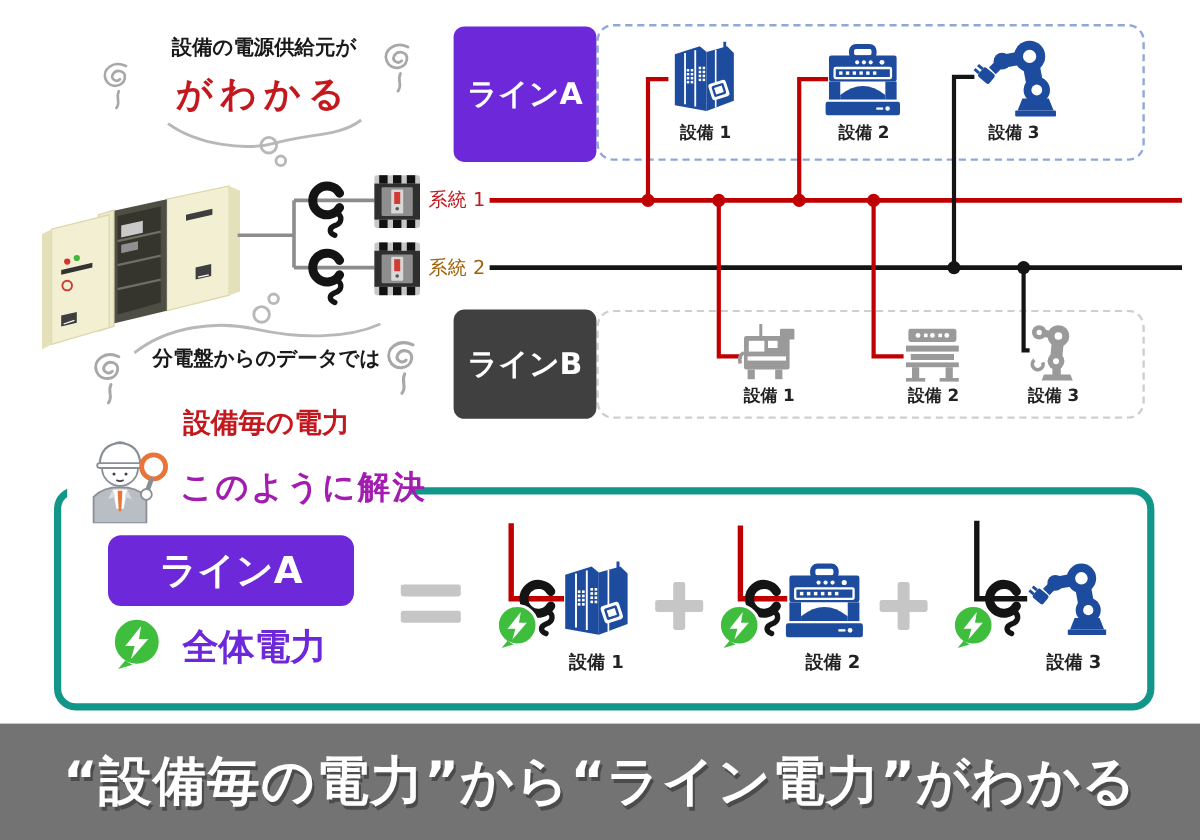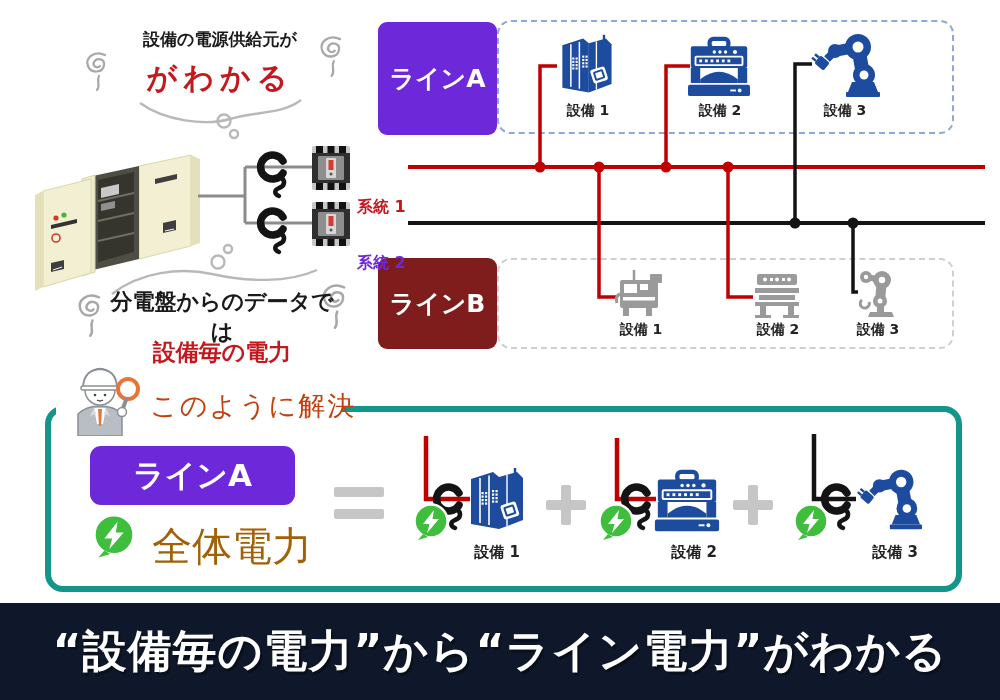--- a/index.html
+++ b/index.html
@@ -5,36 +5,36 @@
   html,body{margin:0;padding:0;}
   .canvas{
     position:relative;width:1000px;height:700px;background:#ffffff;overflow:hidden;
     font-family:"DejaVu Sans","Liberation Sans",sans-serif;
   }
   .abs{position:absolute;}
   .ctr{display:flex;align-items:center;justify-content:center;text-align:center;}
   
   .thought-line{font-weight:900;color:#1a1a1a;}
   .thought-red{color:#c3191e;}
-  .sys-label{font-size:16px;font-weight:700;margin-top:40px;}
+  .sys-label{font-size:16px;font-weight:400;}
   .line-chip{border-radius:9px;color:#ffffff;font-weight:900;}
   .line-a-chip{background:#6d28d9;}
-  .line-b-chip{background:#7f1d1d;}
+  .line-b-chip{background:#404040;}
   .dash-box{border-radius:14px;}
   .dash-a{border:2px dashed #8fa8d8;}
   .dash-b{border:2px dashed #cfcfcf;}
   .equip-label{font-size:14px;font-weight:900;color:#222222;}
   
   .solution-border{border:6px solid #12968a;border-radius:18px;background:transparent;}
   .heading-mask{background:#ffffff;}
-  .solution-heading{font-size:27px;font-weight:400;color:#c2410c;letter-spacing:2px;}
-  .total-label{font-size:40px;font-weight:400;color:#a16207;}
+  .solution-heading{font-size:27px;font-weight:700;color:#a21caf;letter-spacing:2px;}
+  .total-label{font-size:30px;font-weight:700;color:#6d28d9;}
   .sol-equip-label{font-size:15px;font-weight:900;color:#222222;}
   
-  .banner{background:#0f172a;}
+  .banner{background:#737373;}
   .banner-text{font-size:44px;font-weight:900;color:#ffffff;letter-spacing:1px;
     text-shadow:2px 3px 0 rgba(0,0,0,0.35);white-space:nowrap;}
 </style>
 </head>
 <body>
 
 <div class="canvas">
 
   <div class="abs banner ctr" style="left:0;top:603px;width:1000px;height:97px;">
     <div class="banner-text">“設備毎の電力”から“ライン電力”がわかる</div>
@@ -443,25 +443,25 @@
     <path d="M41,44 Q44,46 47,44" stroke="#444444" stroke-width="1.4" fill="none"></path>
     <circle cx="72" cy="33" r="10" fill="#ffffff" stroke="#e8743a" stroke-width="4"></circle>
     <line x1="70" y1="44" x2="66" y2="55" stroke="#8a8f96" stroke-width="4" stroke-linecap="round"></line>
     <circle cx="66" cy="56" r="4.5" fill="#ffffff" stroke="#8a8f96" stroke-width="1.5"></circle>
   </svg>
   <div class="abs solution-heading" style="left:150px;top:388px;">このように解決</div>
 
   <div class="abs ctr thought-line" style="left:105px;top:28px;width:230px;font-size:17px;">設備の電源供給元が</div>
   <div class="abs ctr thought-line thought-red" style="left:105px;top:58px;width:230px;font-size:30px;letter-spacing:6px;">がわかる</div>
 
-  <div class="abs ctr thought-line" style="left:107px;top:287px;width:230px;font-size:22px;">分電盤からのデータでは</div>
+  <div class="abs ctr thought-line" style="left:107px;top:287px;width:230px;font-size:17px;">分電盤からのデータでは</div>
   <div class="abs ctr thought-line thought-red" style="left:102px;top:337px;width:240px;font-size:23px;">設備毎の電力</div>
 
   <div class="abs sys-label thought-red" style="left:357px;top:157px;">系統 1</div>
-  <div class="abs sys-label" style="left:357px;top:213px;color:#6d28d9;">系統 2</div>
+  <div class="abs sys-label" style="left:357px;top:213px;color:#a16207;">系統 2</div>
 
   <div class="abs ctr equip-label" style="left:553px;top:102px;width:70px;">設備 1</div>
   <div class="abs ctr equip-label" style="left:685px;top:102px;width:70px;">設備 2</div>
   <div class="abs ctr equip-label" style="left:810px;top:102px;width:70px;">設備 3</div>
 
   <div class="abs ctr equip-label" style="left:606px;top:321px;width:70px;">設備 1</div>
   <div class="abs ctr equip-label" style="left:743px;top:321px;width:70px;">設備 2</div>
   <div class="abs ctr equip-label" style="left:843px;top:321px;width:70px;">設備 3</div>
 
   <div class="abs line-chip line-a-chip ctr" style="left:90px;top:446px;width:205px;height:59px;font-size:31px;border-radius:11px;">

